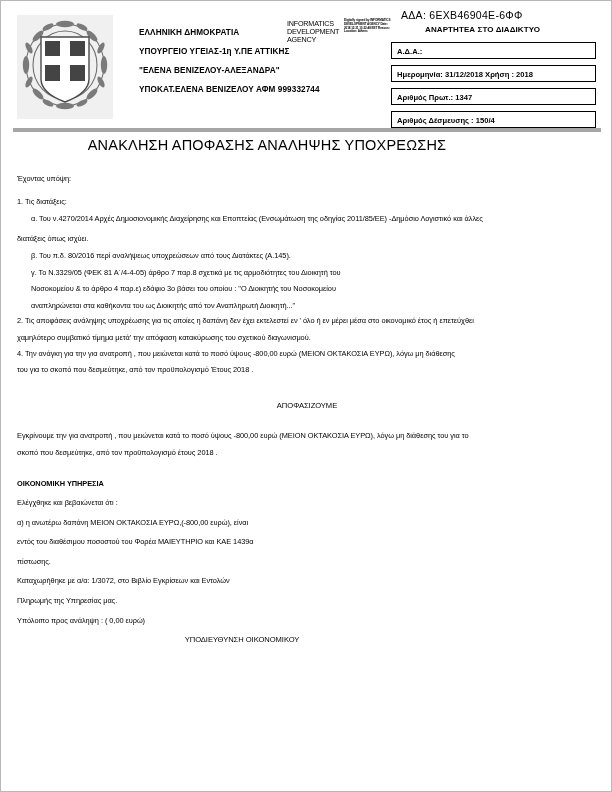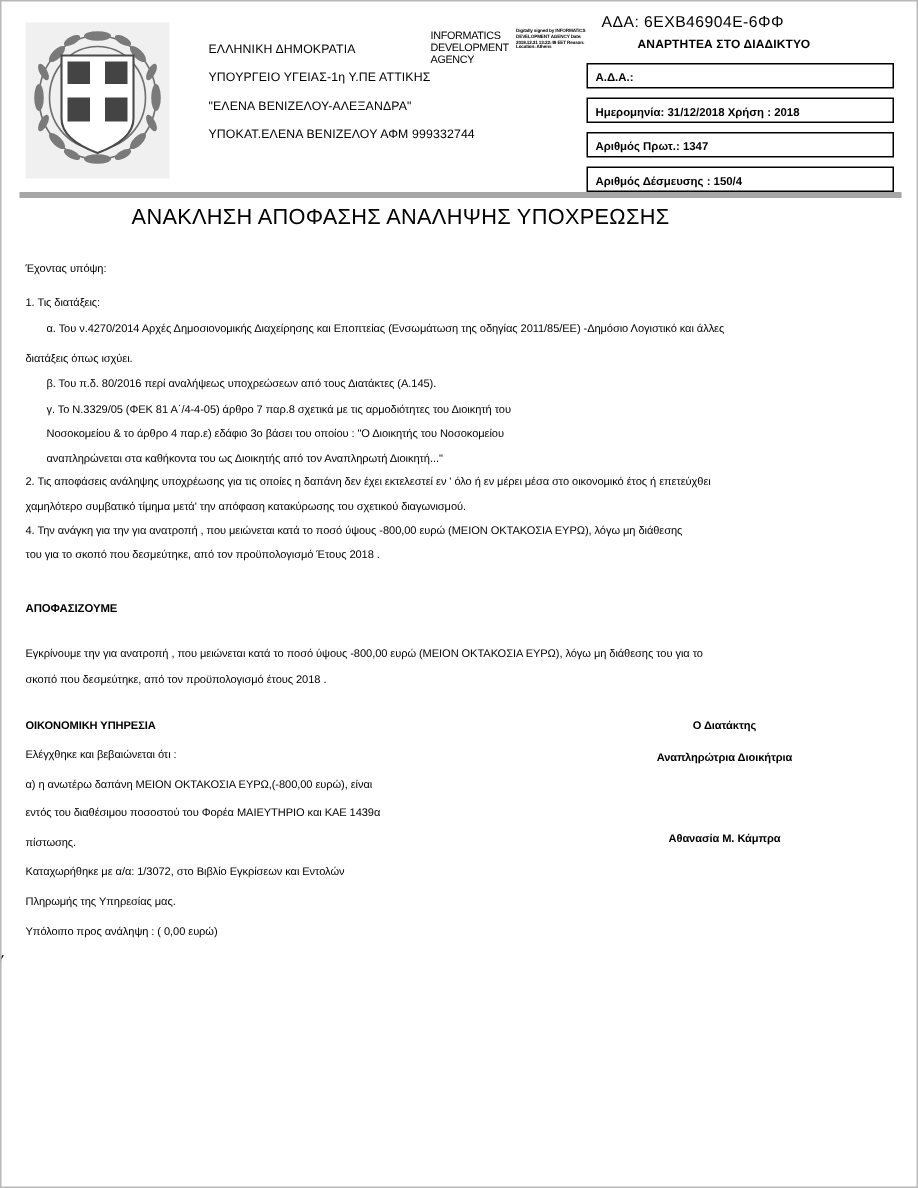--- a/index.html
+++ b/index.html
@@ -37,21 +37,21 @@
   .emblem svg { display: block; }
 
   .org-block {
     position: absolute;
     left: 138px;
     top: 22px;
     width: 240px;
   }
   .org-line {
     font-size: 8.2px;
-    font-weight: normal;
+    font-weight: bold;
     letter-spacing: 0.1px;
     line-height: 19px;
     white-space: nowrap;
   }
 
   
   .sig-stamp {
     position: absolute;
     left: 286px;
     top: 17px;
@@ -149,21 +149,22 @@
     line-height: 11.6px;
   }
   .body p {
     margin: 0 0 0 0;
     letter-spacing: -0.05px;
   }
   .p-gap { height: 11.6px; }
   .indent2 { padding-left: 14px; }
 
   .center-bold {
-    font-weight: bold;
+    text-align: center;
+    font-weight: normal;
     font-size: 7.6px;
   }
 
   .cols {
     position: relative;
     width: 580px;
   }
   .col-left {
     width: 330px;
   }
@@ -276,25 +277,20 @@
     <p class="center-bold">ΑΠΟΦΑΣΙΖΟΥΜΕ</p>
 
     <div style="height:19px"></div>
     <p>Εγκρίνουμε την για ανατροπή , που μειώνεται κατά το ποσό ύψους -800,00 ευρώ (ΜΕΙΟΝ ΟΚΤΑΚΟΣΙΑ ΕΥΡΩ), λόγω μη διάθεσης του για το</p>
     <p style="margin-top:5px">σκοπό που δεσμεύτηκε, από τον προϋπολογισμό έτους 2018 .</p>
 
     <div style="height:19px"></div>
 
     <div class="cols">
 
-      <div class="col-right">
-        <p class="bold">Ο Διατάκτης</p>
-        <p class="bold" style="margin-top:10px">Αναπληρώτρια Διοικήτρια</p>
-        <p class="bold" style="margin-top:42px">Αθανασία Μ. Κάμπρα</p>
-      </div>
 
       <div class="col-left">
         <p class="bold">ΟΙΚΟΝΟΜΙΚΗ ΥΠΗΡΕΣΙΑ</p>
         <p style="margin-top:8px">Ελέγχθηκε και βεβαιώνεται ότι :</p>
         <p class="justified" style="margin-top:8px">α)  η ανωτέρω δαπάνη ΜΕΙΟΝ ΟΚΤΑΚΟΣΙΑ ΕΥΡΩ,(-800,00 ευρώ), είναι</p>
         <p class="justified" style="margin-top:8px">εντός του διαθέσιμου ποσοστού του Φορέα ΜΑΙΕΥΤΗΡΙΟ και ΚΑΕ 1439α</p>
         <p style="margin-top:8px">πίστωσης.</p>
         <p class="justified" style="margin-top:8px">Καταχωρήθηκε  με  α/α:  1/3072,  στο  Βιβλίο  Εγκρίσεων  και  Εντολών</p>
         <p style="margin-top:8px">Πληρωμής της Υπηρεσίας μας.</p>
         <p style="margin-top:8px">Υπόλοιπο προς ανάληψη :  ( 0,00 ευρώ)</p>

